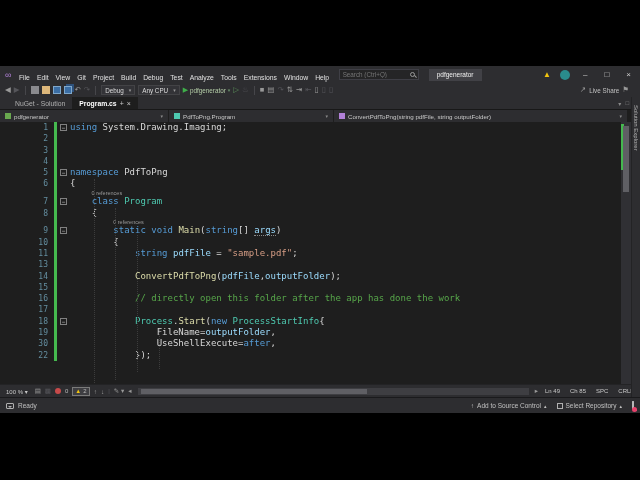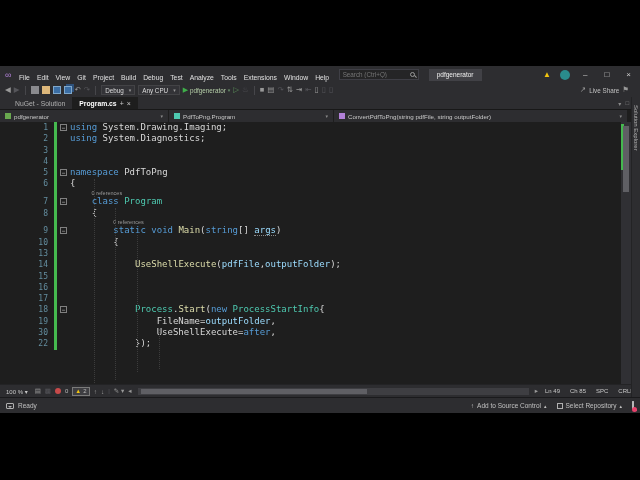--- a/index.html
+++ b/index.html
@@ -215,45 +215,46 @@
       <span class="nico meth"></span>
       <span>ConvertPdfToPng(string pdfFile, string outputFolder)</span>
       <span class="car">▾</span>
     </span>
     <span class="nav-add">+</span>
   </div>
 
   <div class="code-wrap">
     <div id="code-lines">
         <div class="crow"><span class="gut">1</span><span class="chbar"></span><span class="foldcol"><span class="fbox">−</span></span><span class="ctext"><span class="tk-kw">using</span><span class="tk-pl"> System.Drawing.Imaging;</span></span></div>
-        <div class="crow"><span class="gut">2</span><span class="chbar"></span><span class="foldcol"></span><span class="ctext"><span class="tk-kw">using</span><span class="tk-pl"> System.Diagnostics;</span></span></div>
+        <div class="crow"><span class="gut">2</span><span class="chbar"></span><span class="foldcol"></span></div>
         <div class="crow"><span class="gut">3</span><span class="chbar"></span><span class="foldcol"></span><span class="ctext"></span></div>
         <div class="crow"><span class="gut">4</span><span class="chbar"></span><span class="foldcol"></span><span class="ctext"></span></div>
         <div class="crow"><span class="gut">5</span><span class="chbar"></span><span class="foldcol"><span class="fbox">−</span></span><span class="ctext"><span class="tk-kw">namespace</span><span class="tk-pl"> PdfToPng</span></span></div>
         <div class="crow"><span class="gut">6</span><span class="chbar"></span><span class="foldcol"></span><span class="ctext"><span class="tk-pl">{</span></span></div>
         <div class="lens-row">
           <span class="gut"></span>
           <span class="chbar"></span>
           <span class="foldcol"></span>
           <span class="" style="margin-left: 21.6px;">0 references</span>
         </div>
         <div class="crow"><span class="gut">7</span><span class="chbar"></span><span class="foldcol"><span class="fbox">−</span></span><span class="ctext"><span class="tk-pl">    </span><span class="tk-kw">class</span><span class="tk-pl"> </span><span class="tk-ty">Program</span></span></div>
         <div class="crow"><span class="gut">8</span><span class="chbar"></span><span class="foldcol"></span><span class="ctext"><span class="tk-pl">    {</span></span></div>
         <div class="lens-row">
           <span class="gut"></span>
           <span class="chbar"></span>
           <span class="foldcol"></span>
           <span class="" style="margin-left: 43.2px;">0 references</span>
         </div>
         <div class="crow"><span class="gut">9</span><span class="chbar"></span><span class="foldcol"><span class="fbox">−</span></span><span class="ctext"><span class="tk-pl">        </span><span class="tk-kw">static</span><span class="tk-pl"> </span><span class="tk-kw">void</span><span class="tk-pl"> </span><span class="tk-me">Main</span><span class="tk-pl">(</span><span class="tk-kw">string</span><span class="tk-pl">[] </span><span class="tk-un">args</span><span class="tk-pl">)</span></span></div>
         <div class="crow"><span class="gut">10</span><span class="chbar"></span><span class="foldcol"></span><span class="ctext"><span class="tk-pl">        {</span></span></div>
+        <div class="crow"><span class="gut">11</span><span class="chbar"></span><span class="foldcol"></span><span class="ctext"><span class="tk-pl">            </span><span class="tk-kw">string</span><span class="tk-pl"> </span><span class="tk-va">pdfFile</span><span class="tk-pl"> = </span><span class="tk-st">"sample.pdf"</span><span class="tk-pl">;</span></span></div>
         <div class="crow"><span class="gut">13</span><span class="chbar"></span><span class="foldcol"></span><span class="ctext"></span></div>
-        <div class="crow"><span class="gut">14</span><span class="chbar"></span><span class="foldcol"></span><span class="ctext"><span class="tk-pl">            </span><span class="tk-me">UseShellExecute</span><span class="tk-pl">(</span><span class="tk-va">pdfFile</span><span class="tk-pl">,</span><span class="tk-va">outputFolder</span><span class="tk-pl">);</span></span></div>
+        <div class="crow"><span class="gut">14</span><span class="chbar"></span><span class="foldcol"></span><span class="ctext"><span class="tk-pl">            </span><span class="tk-me">ConvertPdfToPng</span><span class="tk-pl">(</span><span class="tk-va">pdfFile</span><span class="tk-pl">,</span><span class="tk-va">outputFolder</span><span class="tk-pl">);</span></span></div>
         <div class="crow"><span class="gut">15</span><span class="chbar"></span><span class="foldcol"></span><span class="ctext"></span></div>
-        <div class="crow"><span class="gut">16</span><span class="chbar"></span><span class="foldcol"></span><span class="ctext"><span class="tk-pl">            </span></span></div>
+        <div class="crow"><span class="gut">16</span><span class="chbar"></span><span class="foldcol"></span><span class="ctext"><span class="tk-pl">            </span><span class="tk-cm">// directly open this folder after the app has done the work</span></span></div>
         <div class="crow"><span class="gut">17</span><span class="chbar"></span><span class="foldcol"></span><span class="ctext"></span></div>
         <div class="crow"><span class="gut">18</span><span class="chbar"></span><span class="foldcol"><span class="fbox">−</span></span><span class="ctext"><span class="tk-pl">            </span><span class="tk-ty">Process</span><span class="tk-pl">.</span><span class="tk-me">Start</span><span class="tk-pl">(</span><span class="tk-kw">new</span><span class="tk-pl"> </span><span class="tk-ty">ProcessStartInfo</span><span class="tk-pl">{</span></span></div>
         <div class="crow"><span class="gut">19</span><span class="chbar"></span><span class="foldcol"></span><span class="ctext"><span class="tk-pl">                FileName=</span><span class="tk-va">outputFolder</span><span class="tk-pl">,</span></span></div>
         <div class="crow"><span class="gut">30</span><span class="chbar"></span><span class="foldcol"></span><span class="ctext"><span class="tk-pl">                UseShellExecute=</span><span class="tk-kw">after</span><span class="tk-pl">,</span></span></div>
         <div class="crow"><span class="gut">22</span><span class="chbar"></span><span class="foldcol"></span><span class="ctext"><span class="tk-pl">            });</span></span></div>
       </div>
     <div class="iguide" style="left:94px;  top:57px;  height:204px;"></div>
     <div class="iguide" style="left:115px; top:86px;  height:172px;"></div>
     <div class="iguide" style="left:137px; top:113px; height:137px;"></div>
     <div class="iguide" style="left:159px; top:207px; height:40px;"></div>

